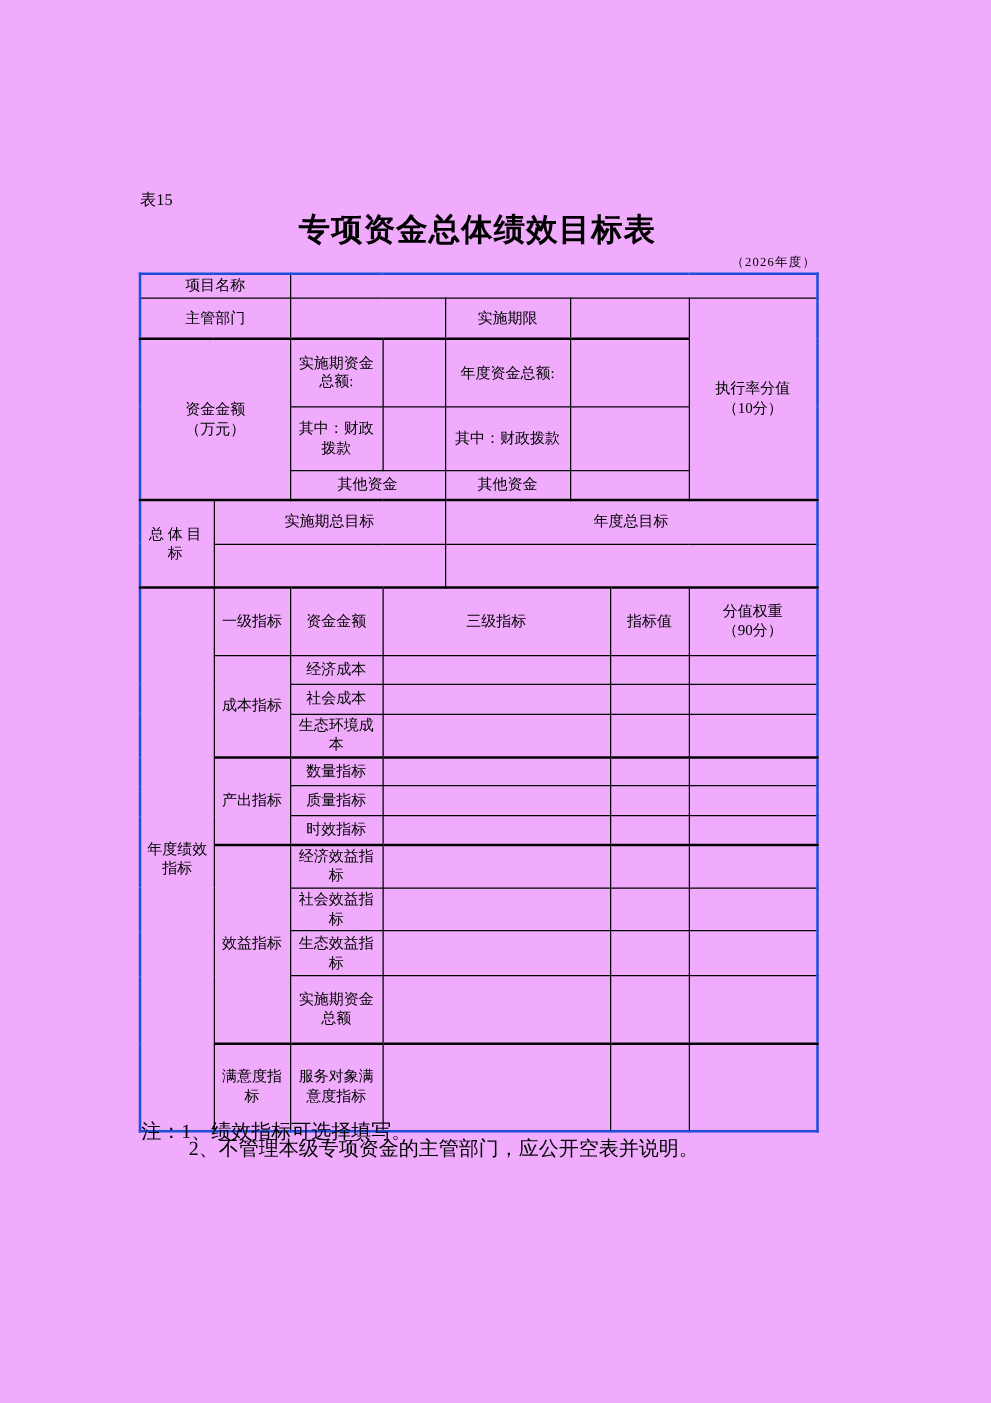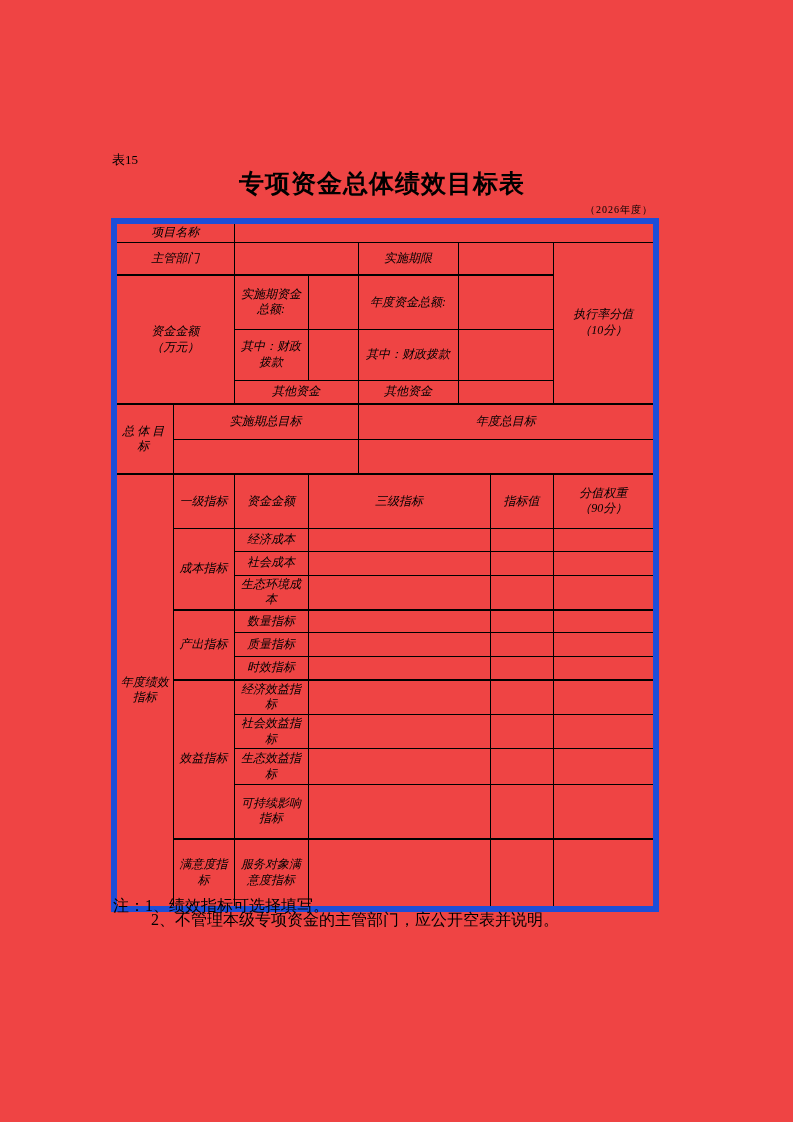--- a/index.html
+++ b/index.html
@@ -1,19 +1,19 @@
 <!DOCTYPE html>
 <html><head>
 <meta charset="utf-8">
 <style>
   html, body { margin:0; padding:0; background:#ffffff; }
   .page {
     position:relative;
     width:793px; height:1122px;
-    background:#ef4444;
+    background:#f0abfc;
     color:#000;
     font-family:"Liberation Serif","DejaVu Serif",serif;
     overflow:hidden;
   }
   .table-label {
     position:absolute; left:112px; top:151px;
     font-size:13px;
   }
   .doc-title {
     position:absolute; left:111px; top:167px; width:542px;
@@ -23,23 +23,22 @@
     white-space:nowrap;
   }
   .doc-subtitle {
     position:absolute; left:111px; top:203px; width:542px;
     text-align:right; font-size:10px; letter-spacing:1px;
   }
   table.form {
     position:absolute; left:111px; top:218px;
     width:542px;
     border-collapse:collapse; table-layout:fixed;
-    border:6px solid #1d4ed8;
+    border:2px solid #1d4ed8;
     font-size:12px;
-    font-style:italic;
   }
   table.form td {
     border:1px solid #000;
     text-align:center; vertical-align:middle;
     padding:1px 3px;
     line-height:1.3;
     overflow:hidden;
     word-break:break-all;
   }
   tr.thick > td { border-top:2px solid #000; }
@@ -201,21 +200,21 @@
     </tr>
 
     <tr style="height:36px">
       <td>生态效益指标</td>
       <td colspan="3"></td>
       <td></td>
       <td></td>
     </tr>
 
     <tr style="height:54px">
-      <td>可持续影响指标</td>
+      <td>实施期资金总额</td>
       <td colspan="3"></td>
       <td></td>
       <td></td>
     </tr>
 
     <tr class="thick" style="height:70px">
       <td>满意度指标</td>
       <td>服务对象满意度指标</td>
       <td colspan="3"></td>
       <td></td>

